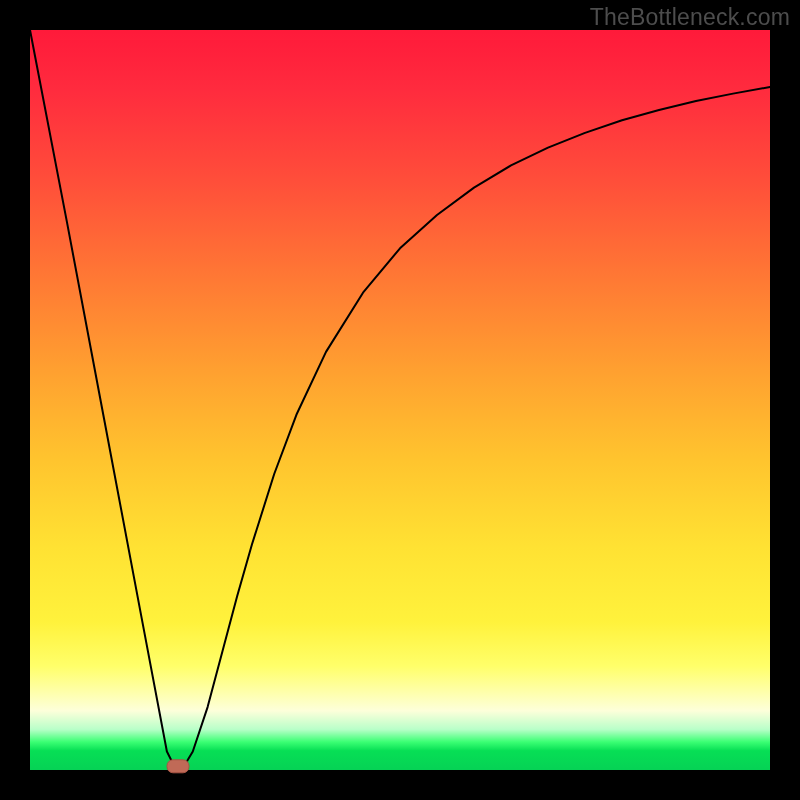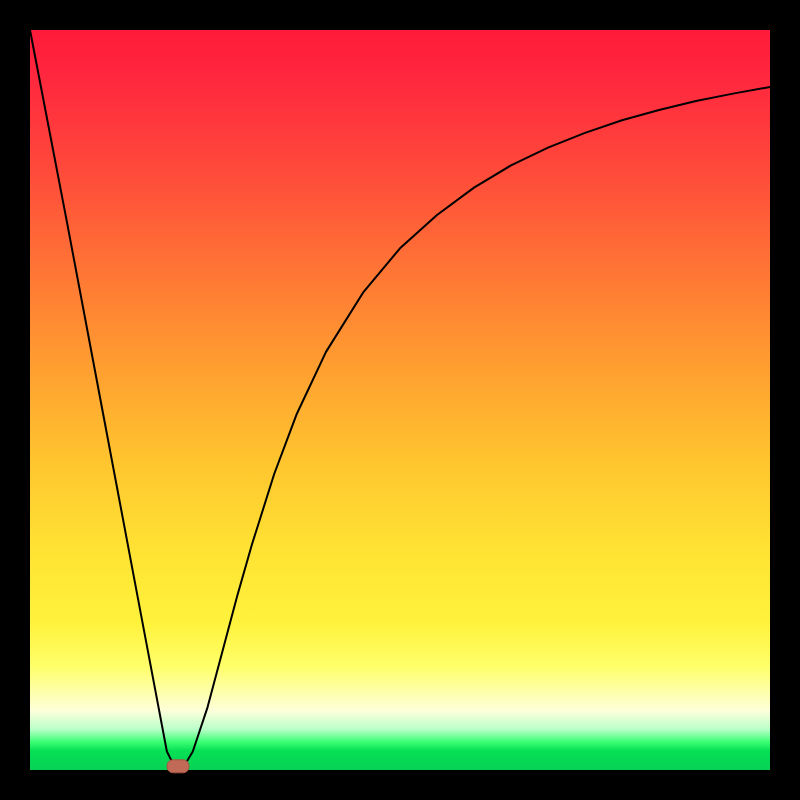--- a/index.html
+++ b/index.html
@@ -77,13 +77,14 @@
 <body>
 
 <div class="frame">
   <div class="plot-area"></div>
 
   <svg class="overlay" viewBox="0 0 740 740">
     <path id="curve" class="curve-path" d="M0.00 0.00 L37.00 192.40 L74.00 388.50 L111.00 584.60 L136.90 721.50 L144.30 736.30 L153.92 736.30 L162.80 721.50 L177.60 677.10 L192.40 621.60 L207.20 566.10 L222.00 514.30 L244.20 444.00 L266.40 384.80 L296.00 321.90 L333.00 262.70 L370.00 218.30 L407.00 185.00 L444.00 157.62 L481.00 135.42 L518.00 117.66 L555.00 102.86 L592.00 90.28 L629.00 79.92 L666.00 71.04 L703.00 63.64 L740.00 56.98"></path>
     <rect id="marker" class="marker" rx="6" ry="6" x="137.00" y="729.80" width="22" height="13"></rect>
   </svg>
 
+  <div class="watermark">TheBottleneck.com</div>
 </div>
 
 </body></html>

